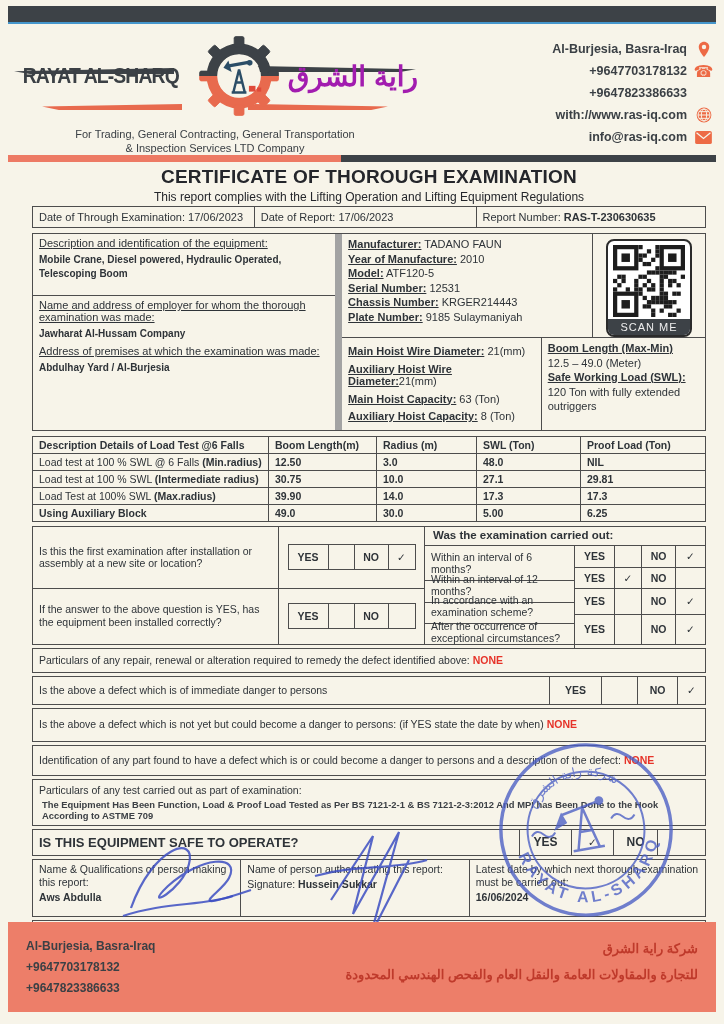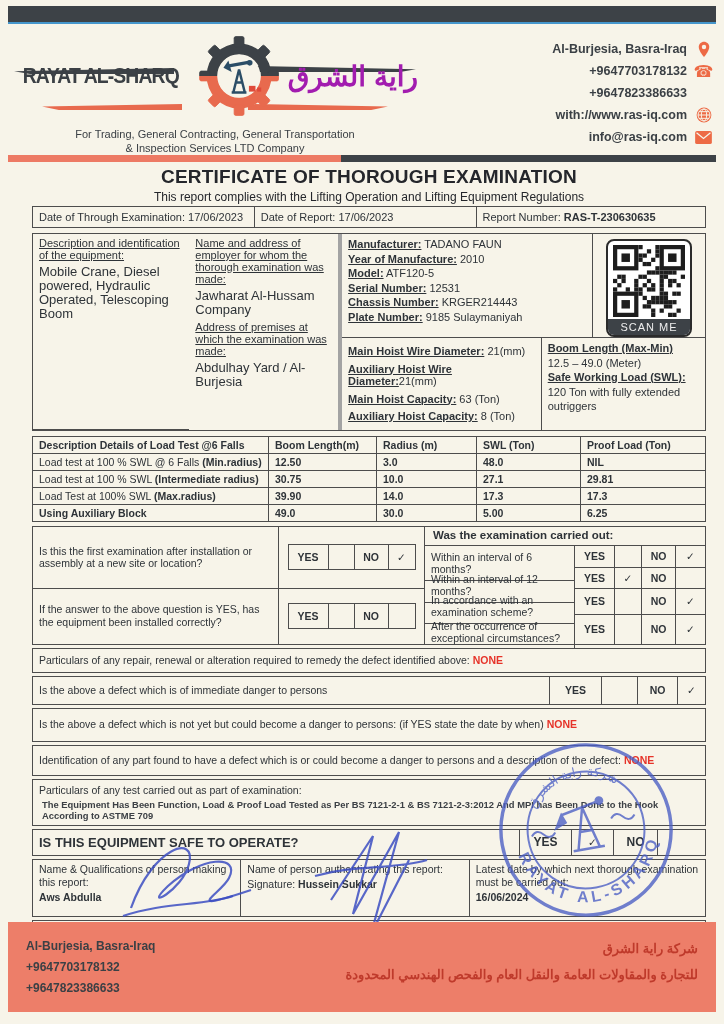--- a/index.html
+++ b/index.html
@@ -39,26 +39,26 @@
   .bx{border:1px solid #4d4d4d}
   .daterow{display:flex;margin-top:2px;font-size:11px}
   .daterow>div{padding:4px 6px;white-space:nowrap}
   .dr1{width:33%;border-right:1px solid #4d4d4d}
   .dr2{width:33%;border-right:1px solid #4d4d4d}
   .dr3{flex:1}
   .bold{font-weight:bold}
 
   
   .equip{display:flex;margin-top:5px;font-size:11px}
-  .eq-left{width:46%;border-right:4px solid #a3a3a3;display:flex;flex-direction:row}
+  .eq-left{width:46%;border-right:7px solid #a3a3a3;display:flex;flex-direction:column}
   .eq-sec{padding:3px 6px}
   .eq-sec.first{border-bottom:1px solid #4d4d4d;min-height:62px}
   .lab-u{text-decoration:underline}
   .lab-ub{text-decoration:underline;font-weight:bold}
-  .eq-val{font-weight:normal;font-size:13px;margin-top:4px;line-height:14px}
+  .eq-val{font-weight:bold;font-size:10px;margin-top:4px;line-height:14px}
   .eq-right{flex:1;display:flex;flex-direction:column}
   .eq-top{display:flex;border-bottom:1px solid #4d4d4d}
   .specs{flex:1;padding:2px 6px;border-right:1px solid #4d4d4d}
   .spec-line{margin:2px 0;line-height:12.5px}
   .qrcell{width:112px;display:flex;justify-content:center;padding-top:5px}
   .qrbox{width:86px;border:2px solid #2b2b2b;border-radius:8px;overflow:hidden;background:#fff;height:100%;max-height:112px}
   .qrbox svg{display:block;margin:4px auto 2px}
   .scanme{background:#3d4247;color:#eee;font-size:11px;text-align:center;padding:2px 0;letter-spacing:1px}
   .eq-bot{display:flex;flex:1}
   .hoist{width:55%;border-right:1px solid #4d4d4d;padding:2px 6px}

